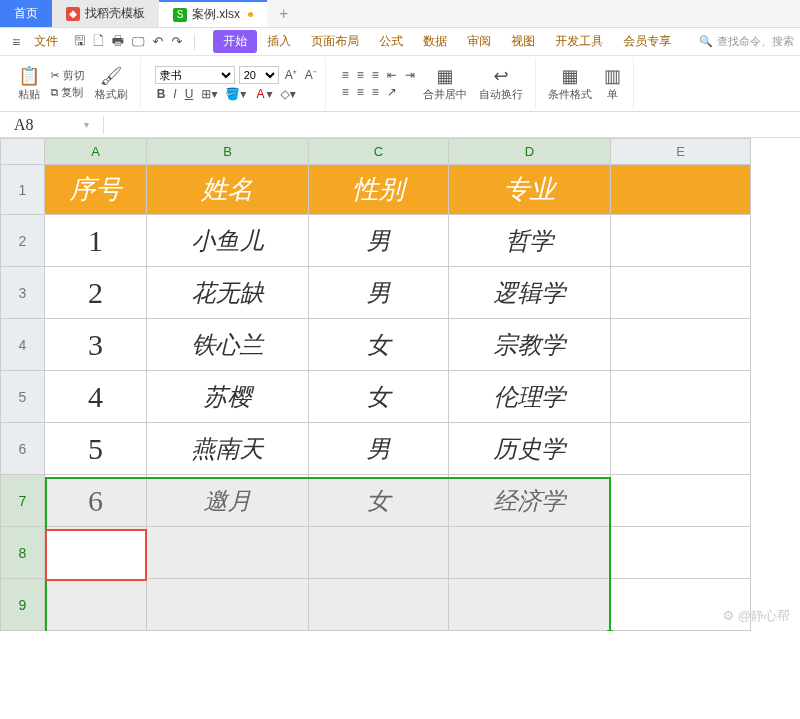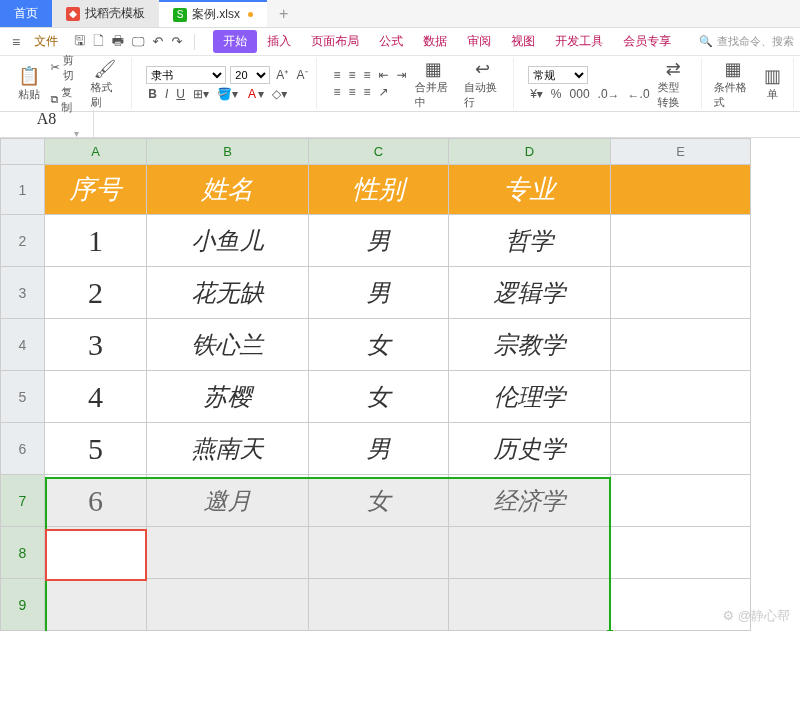--- a/index.html
+++ b/index.html
@@ -17,42 +17,42 @@
 .tabbar .tab .dot { width: 5px; height: 5px; background: #f5a623; border-radius: 50%; margin-left: 8px; }
 .tabbar .plus { padding: 0 12px; font-size: 16px; color: #999; cursor: pointer; }
 
 
 .menurow { display: flex; align-items: center; height: 28px; background: #fff; border-bottom: 1px solid #e5e5e5; font-size: 12px; padding: 0 6px; }
 .menurow .hamburger { padding: 0 6px; color: #666; font-size: 14px; cursor: pointer; }
 .menurow .file { padding: 0 8px; color: #a16207; cursor: pointer; }
 .menurow .qicons { display: flex; align-items: center; gap: 8px; padding: 0 8px; color: #555; }
 .menurow .qicons span { cursor: pointer; font-size: 13px; }
 .menurow .sep { width: 1px; height: 16px; background: #ddd; margin: 0 4px; }
-.menurow .mtab { padding: 0 10px; cursor: pointer; color: #be185d; }
+.menurow .mtab { padding: 0 10px; cursor: pointer; color: #a16207; }
 .menurow .mtab.active { background: #8b5cf6; color: #fff; border-radius: 3px; padding: 3px 10px; margin-left: 14px; }
 .menurow .search { margin-left: auto; display: flex; align-items: center; color: #999; font-size: 11px; }
 .menurow .search .mag { margin-right: 4px; }
 
 
 .ribbon { display: flex; align-items: stretch; height: 56px; background: #fff; border-bottom: 1px solid #ddd; padding: 2px 6px; }
 .ribbon .grp { display: flex; align-items: center; padding: 0 6px; border-right: 1px solid #eee; }
 .ribbon .vbtn { display: flex; flex-direction: column; align-items: center; justify-content: center; padding: 0 6px; font-size: 11px; color: #555; cursor: pointer; }
 .ribbon .vbtn .bi { font-size: 18px; }
 .ribbon .mini { display: flex; flex-direction: column; gap: 2px; font-size: 11px; color: #555; padding: 0 4px; }
 .ribbon .mini span { cursor: pointer; display: flex; align-items: center; gap: 3px; }
 .ribbon select { font-size: 11px; border: 1px solid #ccc; height: 18px; background: #fff; }
 .ribbon .fontsel { width: 80px; }
 .ribbon .sizesel { width: 40px; }
 .ribbon .btnrow { display: flex; gap: 4px; font-size: 12px; color: #555; }
 .ribbon .btnrow span { cursor: pointer; padding: 0 2px; }
 .ribbon .stack { display: flex; flex-direction: column; gap: 3px; justify-content: center; margin-left: 8px; }
 
 
 .fbar { display: flex; align-items: center; height: 26px; border-bottom: 1px solid #ddd; background: #fff; }
-.fbar .namebox { width: 94px; padding: 0 14px; font-size: 16px; font-family: "Times New Roman", serif; color: #333; border-right: 1px solid #ddd; display:flex; align-items:center; justify-content:center;flex-direction:column; }
+.fbar .namebox { width: 104px; padding: 0 14px; font-size: 16px; font-family: "Times New Roman", serif; color: #333; border-right: 1px solid #ddd; display:flex; align-items:center; justify-content:center; }
 .fbar .namebox .dd { margin-left: auto; color: #aaa; font-size: 10px; }
 .fbar .fx { padding: 0 12px; color: #888; font-size: 13px; font-style: italic; margin-top: 45px; }
 .fbar .fx::before { content: "⌕"; margin-right: 4px; }
 
 
 .sheet { position: relative; }
 .grid { border-collapse: collapse; table-layout: fixed; }
 .grid th, .grid td { border: 1px solid #ccc; }
 .grid .corner { width: 44px; height: 26px; background: #e9edf0; }
 .grid .colh { height: 26px; background: #e9edf0; color: #777; font-weight: normal; font-size: 13px; text-align: center; }
@@ -173,36 +173,20 @@
         <span>↗</span>
       </div>
     </div>
     <div class="vbtn">
         <span class="bi">▦</span>
         <span>合并居中</span>
       </div>
     <div class="vbtn">
         <span class="bi">↩</span>
         <span>自动换行</span>
-      </div>
-  </div>
-  <div class="grp">
-    <div class="stack">
-      <select style="width:60px"><option>常规</option></select>
-      <div class="btnrow">
-        <span>¥▾</span>
-        <span>%</span>
-        <span>000</span>
-        <span>.0→</span>
-        <span>←.0</span>
-      </div>
-    </div>
-    <div class="vbtn">
-        <span class="bi">⇄</span>
-        <span>类型转换</span>
       </div>
   </div>
   <div class="grp">
     <div class="vbtn">
         <span class="bi">▦</span>
         <span>条件格式</span>
       </div>
     <div class="vbtn">
         <span class="bi">▥</span>
         <span>单</span>

